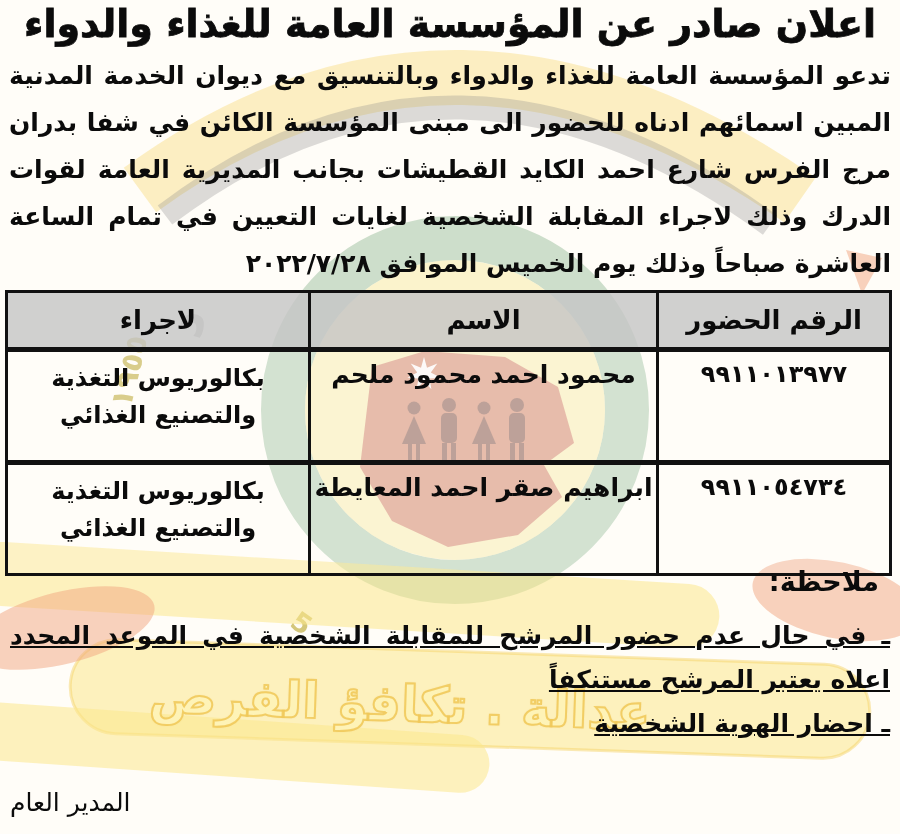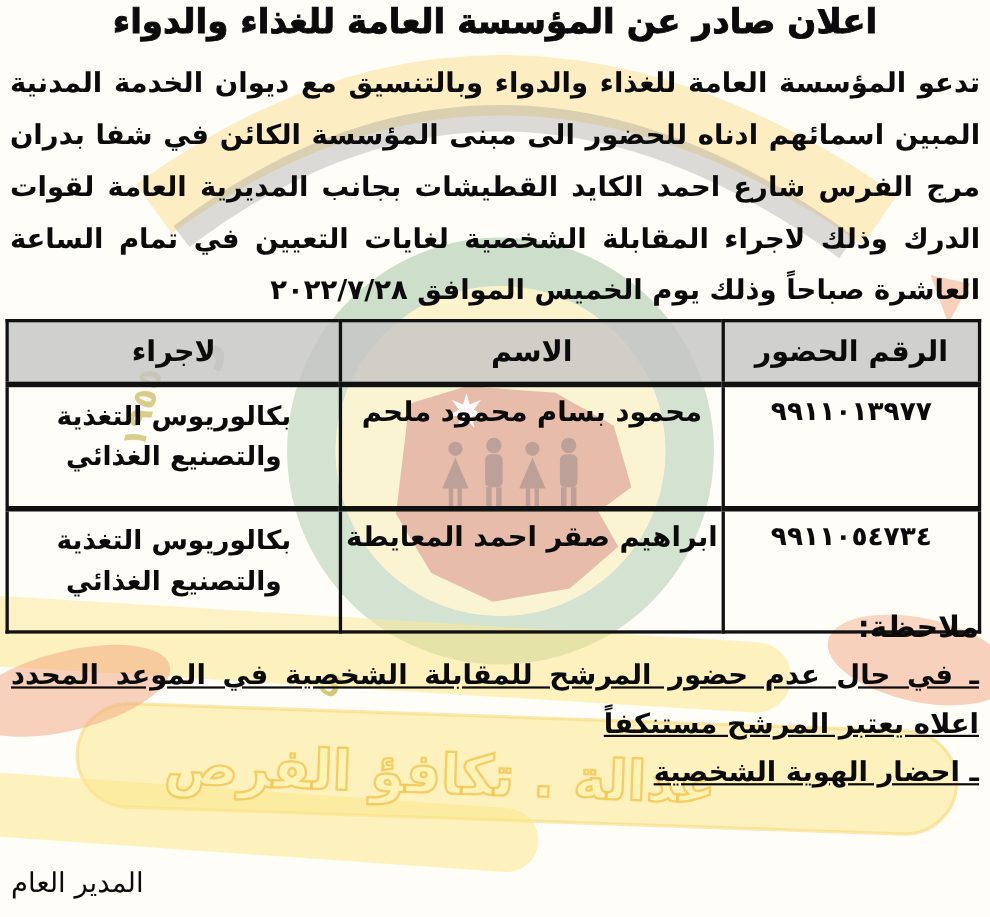--- a/index.html
+++ b/index.html
@@ -26,36 +26,36 @@
   .wm-ring-en .gold{fill:var(--wm-gold-text);}
   .wm-year-ar{font-size:30px;font-weight:bold;fill:var(--wm-gold-text);letter-spacing:4px;}
   .wm-motto{position:absolute;left:40px;top:664px;width:720px;text-align:center;
     direction:rtl;font-size:50px;font-weight:bold;line-height:80px;
     color:var(--wm-motto-fill);-webkit-text-stroke:2px var(--wm-motto-stroke);
     text-shadow:0 0 2px var(--wm-motto-stroke);transform:rotate(2deg);}
 
   
   .content{position:relative;z-index:1;}
   .title{position:absolute;top:2px;left:10px;right:10px;margin:0;text-align:center;
-    font-size:31px;font-weight:bold;-webkit-text-stroke:0.8px var(--text);}
+    font-size:38px;font-weight:bold;-webkit-text-stroke:0.8px var(--text);}
   .body-text{position:absolute;top:52px;left:9px;right:9px;margin:0;
     font-size:25px;font-weight:bold;line-height:47px;text-align:justify;}
 
   table.roster{position:absolute;top:290px;right:8px;left:8px;width:884px;
     border-collapse:collapse;table-layout:fixed;}
   th,td{border:3px solid var(--table-border);text-align:center;font-weight:bold;overflow:hidden;}
   thead th{height:52px;background:var(--header-bg);font-size:26px;border-bottom-width:5px;}
   tbody td{height:99px;vertical-align:top;padding-top:8px;background:rgba(255,255,255,0.12);}
   tbody tr:first-child td{border-bottom-width:5px;}
   td.num{font-size:24px;letter-spacing:4px;}
   td.name{font-size:25px;}
   td.spec{font-size:24px;line-height:1.55;padding-left:14px;padding-right:14px;}
 
   .notes{position:absolute;top:550px;left:10px;right:10px;}
-  .notes-label{font-size:27px;font-weight:bold;line-height:42px;margin:0;}
+  .notes-label{font-size:27px;font-weight:bold;line-height:42px;margin:11px;}
   .note-item{margin:0;font-size:25px;font-weight:bold;line-height:44px;text-decoration:underline;}
   .note-item.justify{text-align:justify;}
   .note-item.spaced{margin-top:12px;}
   .signature{position:absolute;top:788px;left:10px;font-size:25px;font-weight:normal;
     direction:rtl;}
 </style>
 </head>
 <body>
 
 <div class="page">
@@ -132,21 +132,21 @@
       <thead>
         <tr>
           <th>الرقم الحضور</th>
           <th>الاسم</th>
           <th>لاجراء</th>
         </tr>
       </thead>
       <tbody>
         <tr>
           <td class="num">٩٩١١٠١٣٩٧٧</td>
-          <td class="name">محمود بسام محمود ملحم</td>
+          <td class="name">محمود احمد محمود ملحم</td>
           <td class="spec">بكالوريوس التغذية والتصنيع الغذائي</td>
         </tr>
         <tr>
           <td class="num">٩٩١١٠٥٤٧٣٤</td>
           <td class="name">ابراهيم صقر احمد المعايطة</td>
           <td class="spec">بكالوريوس التغذية والتصنيع الغذائي</td>
         </tr>
       </tbody>
     </table>
 

